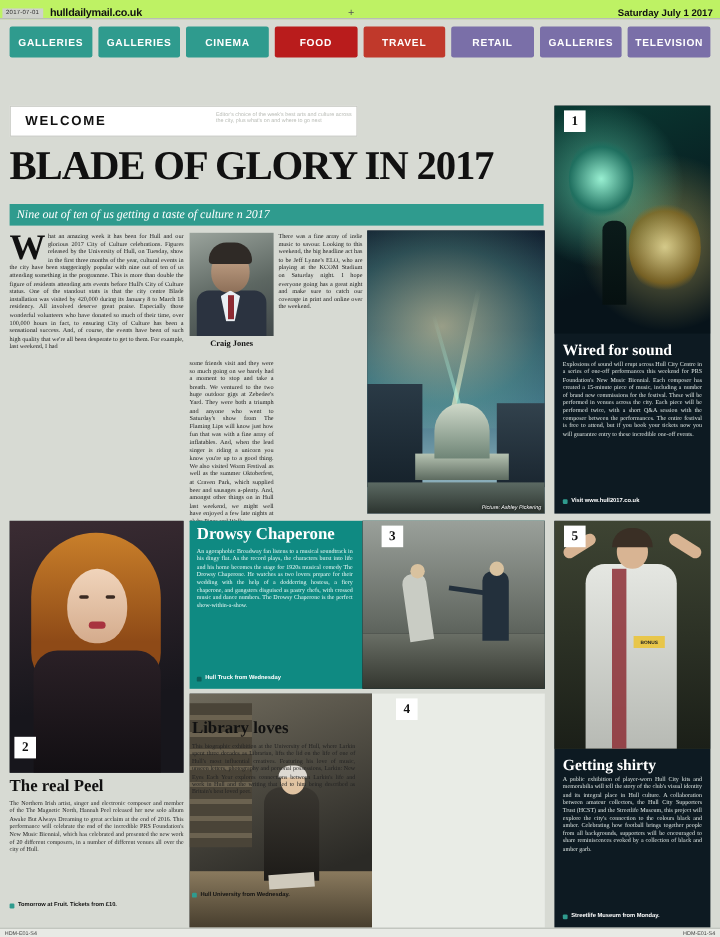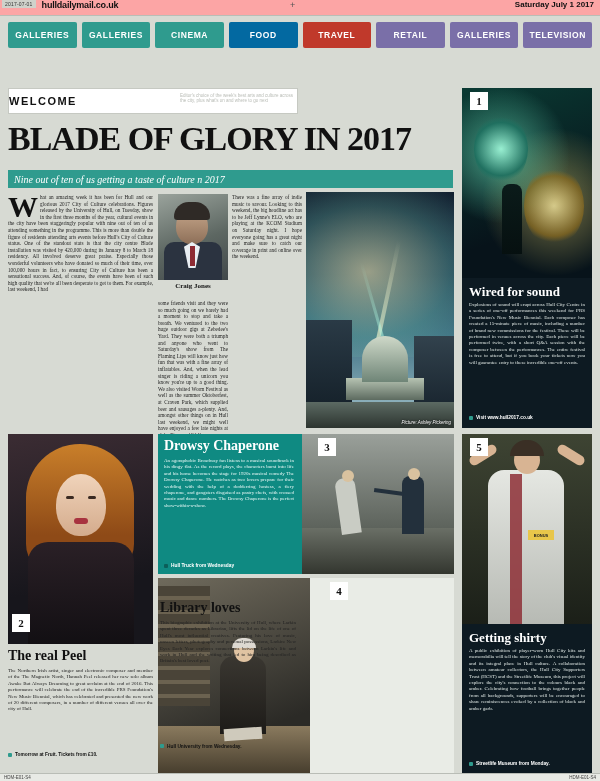--- a/index.html
+++ b/index.html
@@ -8,22 +8,22 @@
     width:600px; height:781px;
     background:#cfd3cc;
     font-family:"Liberation Sans", sans-serif;
     overflow:hidden;
   }
   .page { position:relative; width:600px; height:781px; background:#d7dad3; }
 
   
   .topbar {
     position:absolute; left:0; top:0; width:600px; height:16px;
-    background:#fca5a5; border-bottom:1px solid #b9bdb6;
-    display:flex; align-items:flex-start;
+    background:#bef264; border-bottom:1px solid #b9bdb6;
+    display:flex; align-items:flex-end;
   }
   .topbar .pagenum {
     font-size:5px; color:#333; background:#cfd2cb;
     padding:1px 3px; margin-left:2px; letter-spacing:.2px;
   }
   .topbar .site {
     font-size:9px; font-weight:bold; color:#111; margin-left:6px;
     letter-spacing:-.2px;
   }
   .topbar .date {
@@ -41,21 +41,21 @@
   .nav .tab {
     flex:1; display:flex; align-items:center; justify-content:center;
     font-size:8.5px; font-weight:bold; color:#fff; letter-spacing:.6px;
     border-radius:2px;
   }
 
   
   .welcome {
     position:absolute; left:8px; top:88px; width:290px; height:26px;
     background:#fff; border:1px solid #c6c9c2;
-    display:flex; align-items:center; padding-left:0;
+    display:flex; align-items:center; padding-left:12px;
   }
   .welcome span {
     font-size:11px; font-weight:bold; letter-spacing:1.5px; color:#111;
   }
   .welcome-ghost {
     position:absolute; left:180px; top:93px; width:115px; height:16px;
     font-size:4.5px; color:#b9bcb6; line-height:5px; overflow:hidden;
   }
 
   
@@ -459,21 +459,21 @@
     <div class="pagenum">2017-07-01</div>
     <div class="site">hulldailymail.co.uk</div>
     <div class="plus">+</div>
     <div class="date">Saturday July 1 2017</div>
   </div>
 
   <div class="nav">
     <div class="tab" style="background:#2f9b8e">GALLERIES</div>
     <div class="tab" style="background:#2f9b8e">GALLERIES</div>
     <div class="tab" style="background:#2f9b8e">CINEMA</div>
-    <div class="tab" style="background:#0369a1">FOOD</div>
+    <div class="tab" style="background:#b91c1c">FOOD</div>
     <div class="tab" style="background:#c0392b">TRAVEL</div>
     <div class="tab" style="background:#7a6fa8">RETAIL</div>
     <div class="tab" style="background:#7a6fa8">GALLERIES</div>
     <div class="tab" style="background:#7a6fa8">TELEVISION</div>
   </div>
 
   <div class="welcome">
     <span>WELCOME</span>
   </div>
   <div class="welcome-ghost">Editor's choice of the week's best arts and culture across the city, plus what's on and where to go next</div>

